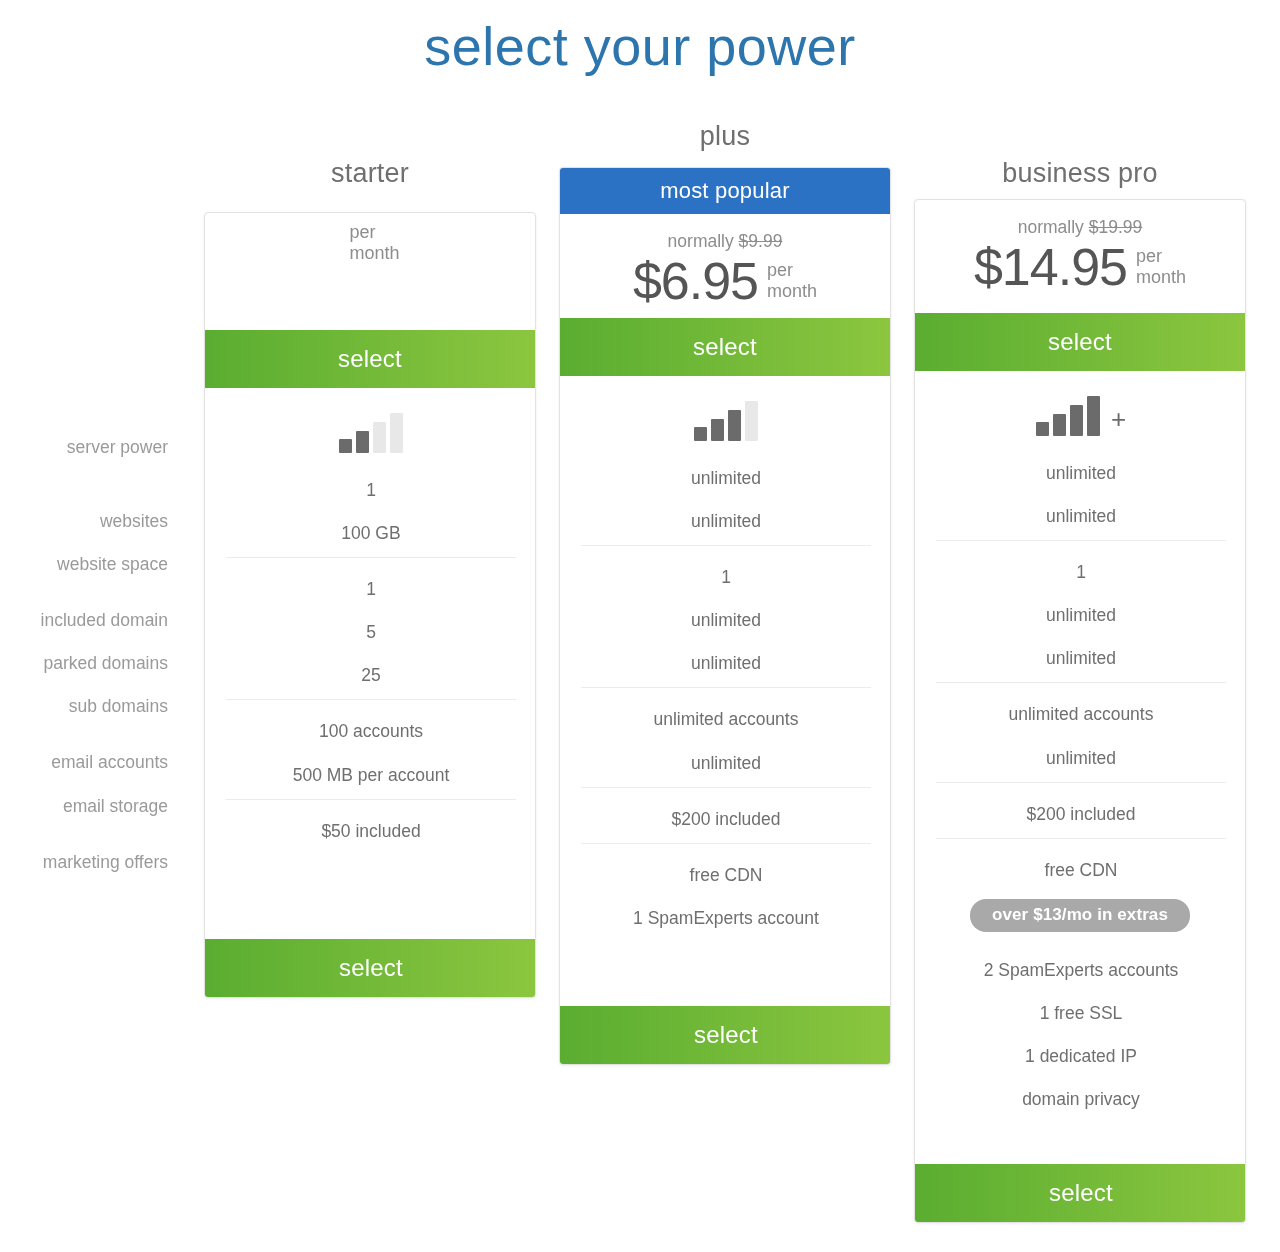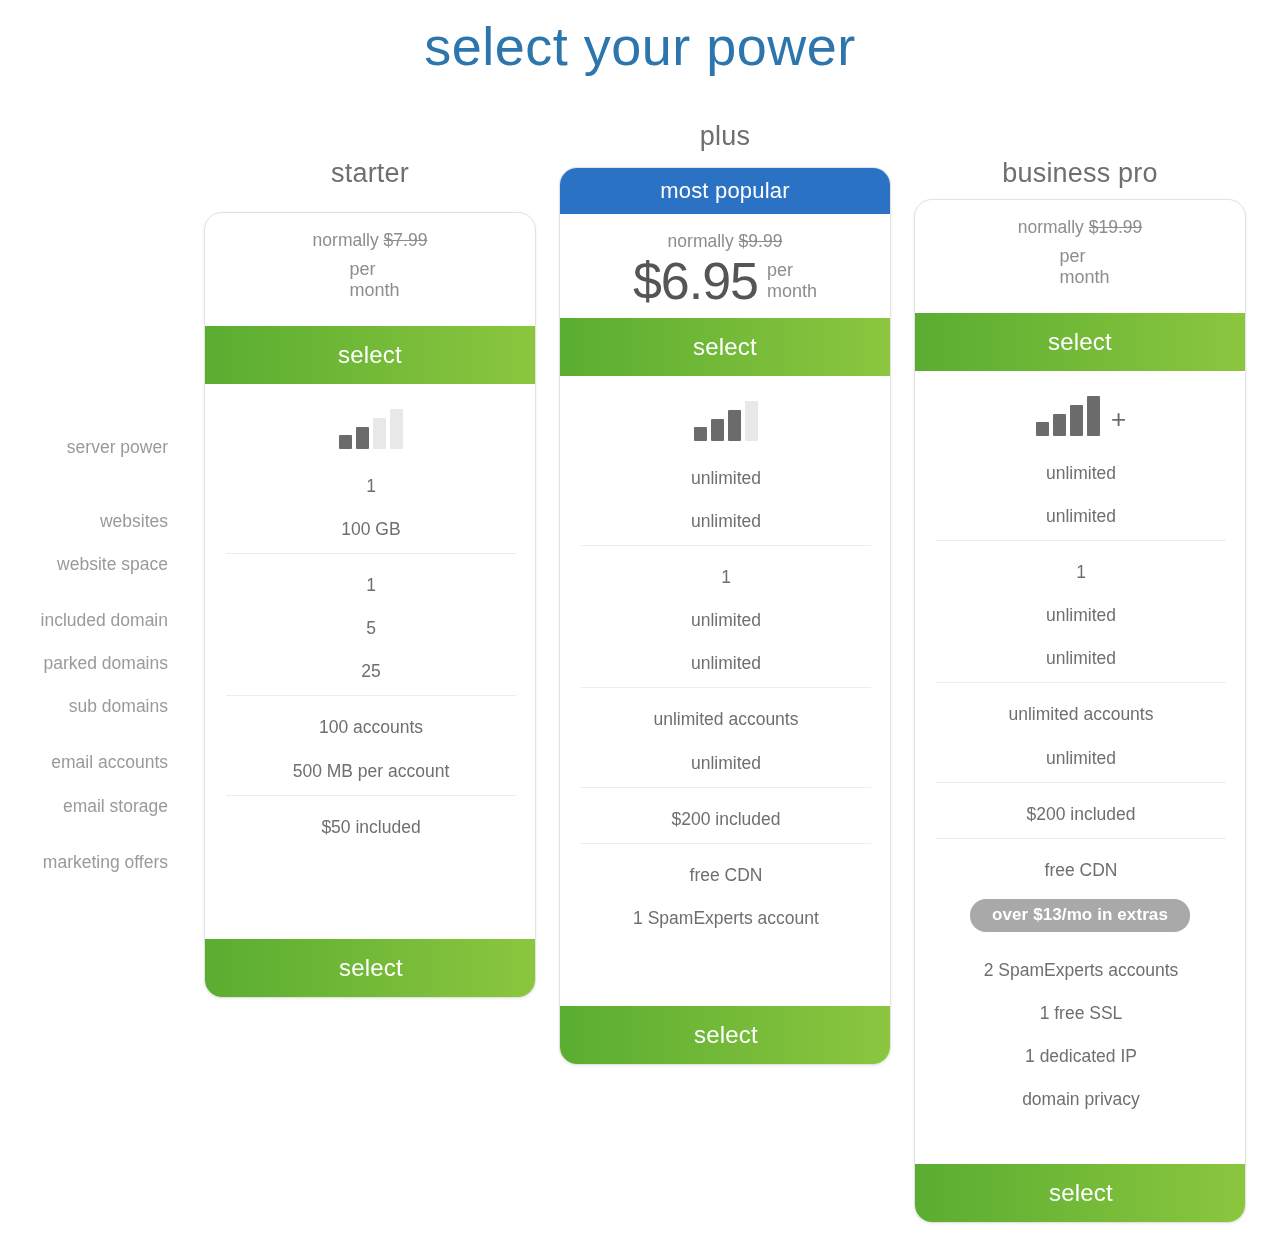--- a/index.html
+++ b/index.html
@@ -72,21 +72,21 @@
   .plan-name-plus     { top: 121px; }
   .plan-name-business { top: 158px; }
 
   
   .card {
     position: absolute;
     left: 0;
     width: 332px;
     background: #ffffff;
     border: 1px solid #e2e2e2;
-    border-radius: 18px;
+    border-radius: 4px;
     box-sizing: border-box;
     box-shadow: 0 1px 3px rgba(0,0,0,0.07);
     overflow: hidden;
   }
   .card-starter  { top: 212px; height: 786px; }
   .card-plus     { top: 167px; height: 898px; }
   .card-business { top: 199px; height: 1024px; }
 
   
   .popular-banner {
@@ -247,24 +247,20 @@
   <div class="feat-label" style="top:796px">email storage</div>
   <div class="feat-label" style="top:852px">marketing offers</div>
 </div>
 
 <div class="col col-starter">
   <div class="plan-name plan-name-starter">starter</div>
 
   <div class="card card-starter">
 
     <div class="price-block">
-      <div class="normally">
-        <span>normally</span>
-        <span class="strike">$7.99</span>
-      </div>
       <div class="price-row">
         <div class="price-per">per
 month</div>
       </div>
     </div>
 
     <div class="select-bar">select</div>
 
     <div class="feat-body">
       <div class="power-icon" style="top:23px">
@@ -342,20 +338,21 @@
   <div class="plan-name plan-name-business">business pro</div>
 
   <div class="card card-business">
 
     <div class="price-block">
       <div class="normally">
         <span>normally</span>
         <span class="strike">$19.99</span>
       </div>
       <div class="price-row">
+        <div class="price-big">$14.95</div>
         <div class="price-per">per
 month</div>
       </div>
     </div>
 
     <div class="select-bar">select</div>
 
     <div class="feat-body">
       <div class="power-icon" style="top:23px">
         <div class="bar bar-on bar-h1"></div>

